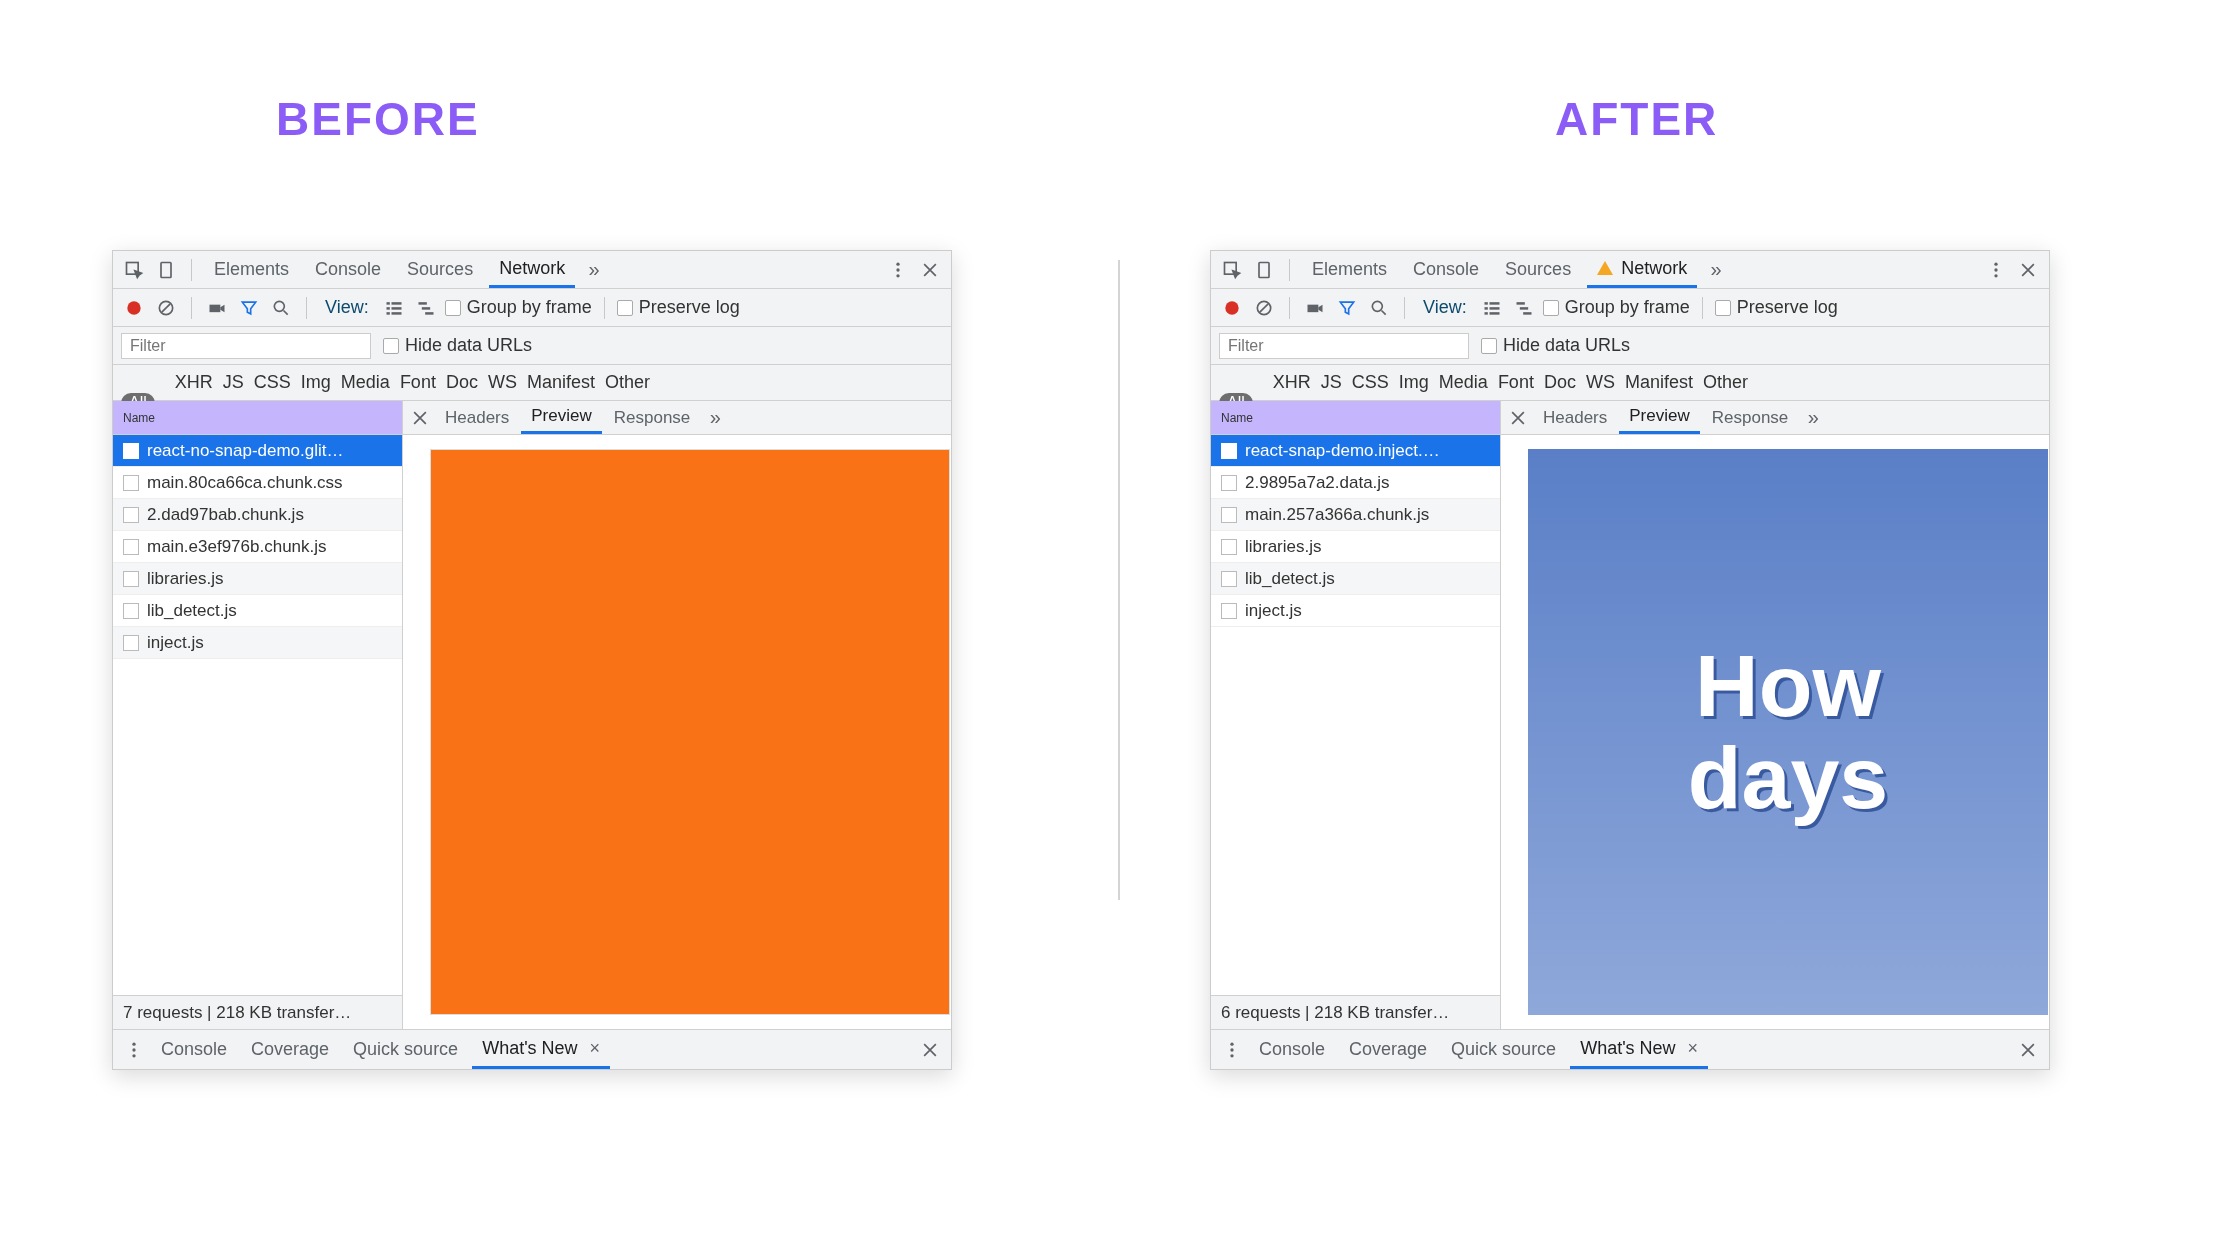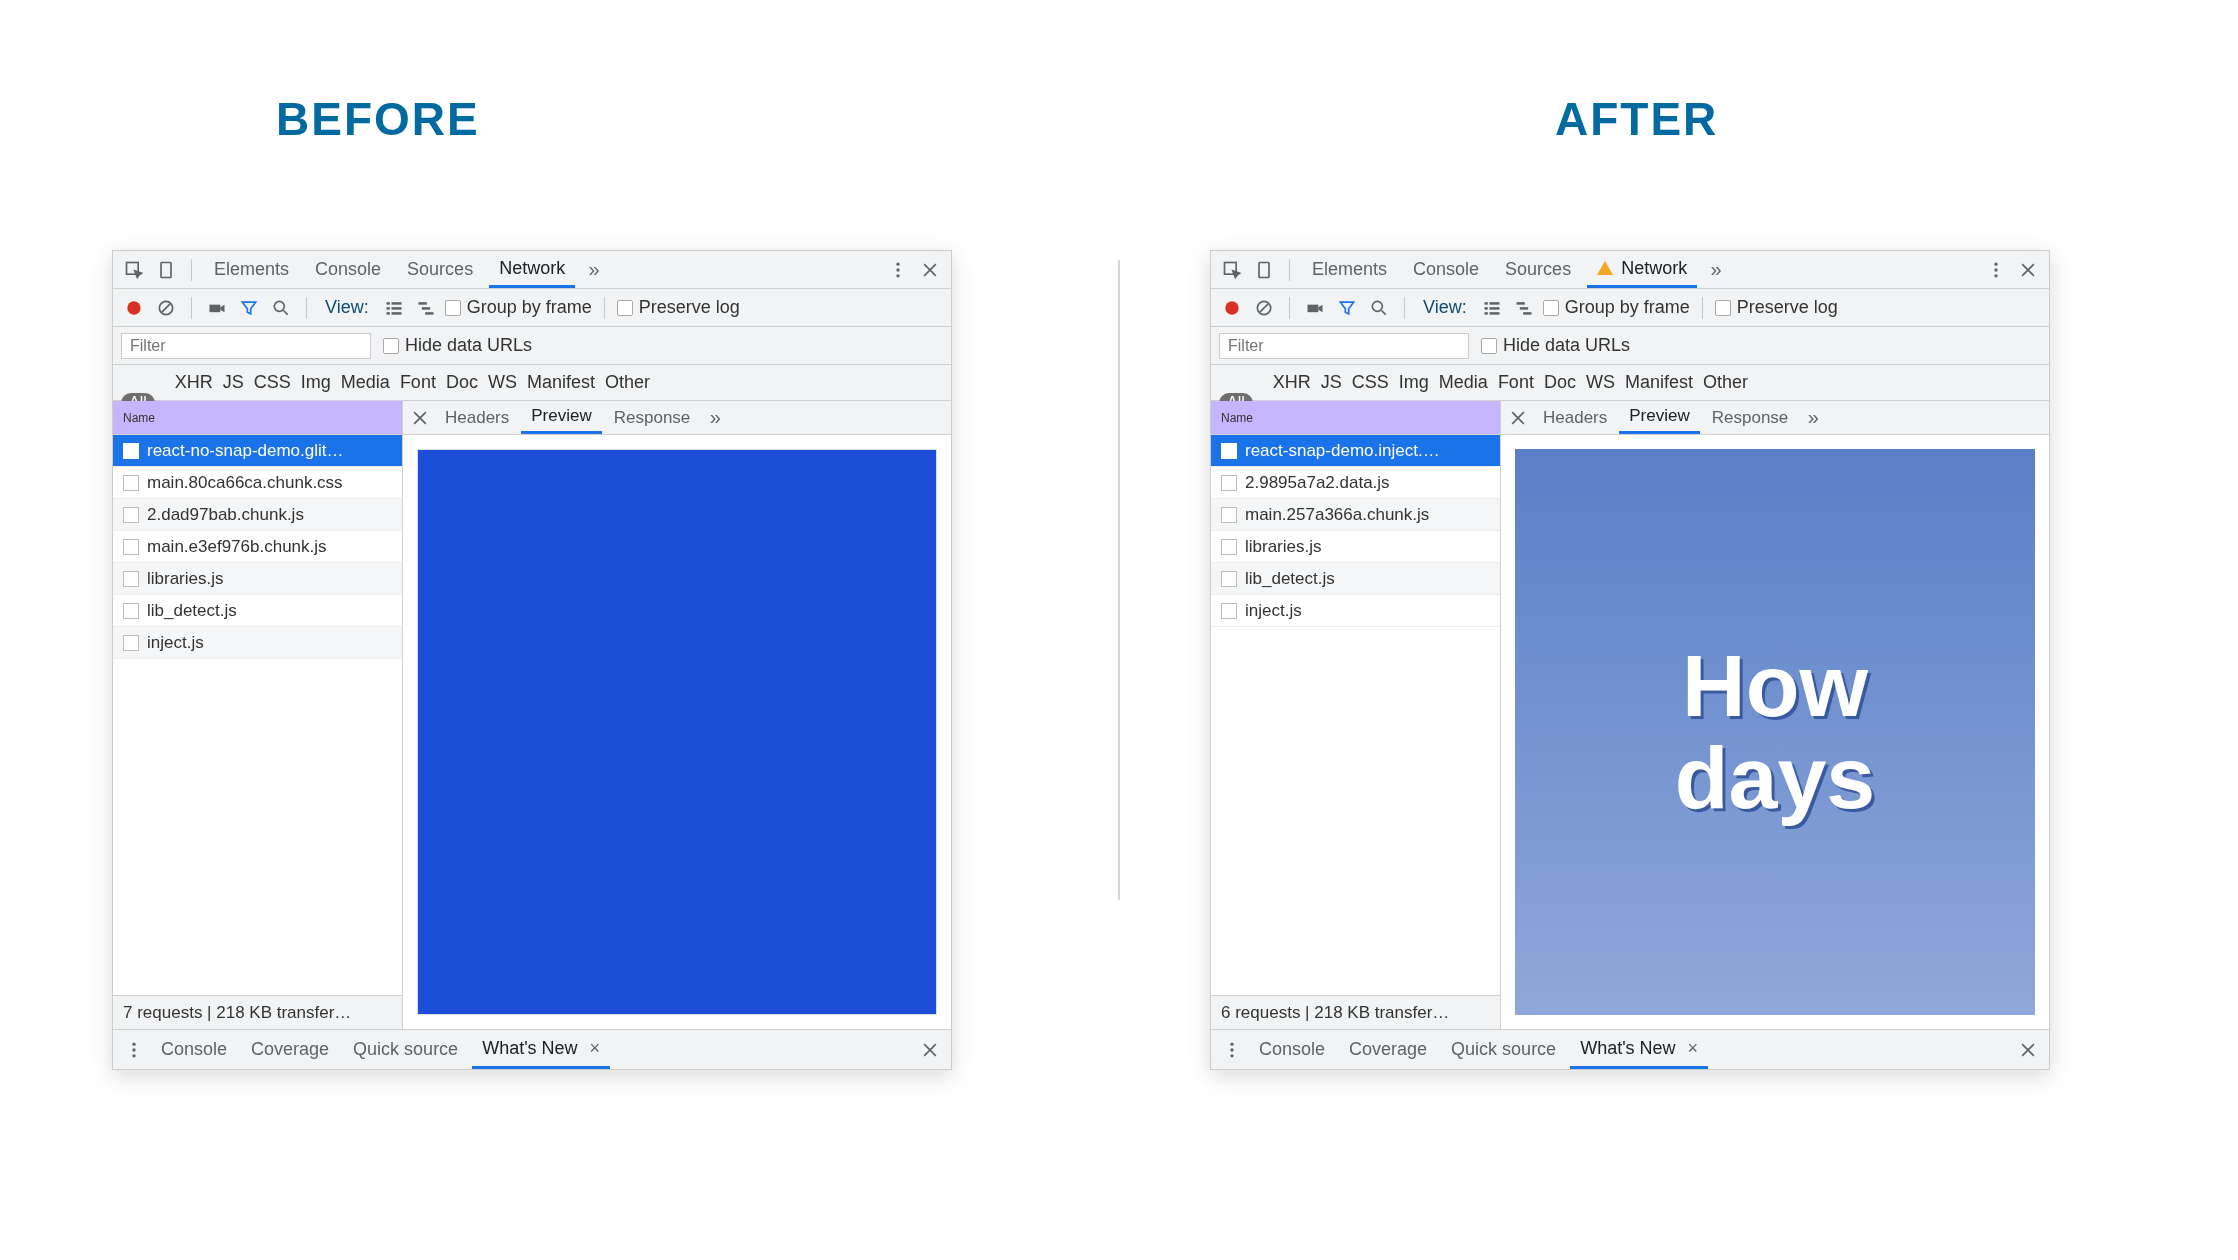--- a/index.html
+++ b/index.html
@@ -7,21 +7,21 @@
     font-family: -apple-system, BlinkMacSystemFont, "Helvetica Neue", Arial, sans-serif;
     background: #fff;
     width: 2238px;
     height: 1260px;
     position: relative;
   }
   .heading {
     position: absolute;
     font-size: 46px;
     font-weight: 700;
-    color: #0369a1;
+    color: #8b5cf6;
     letter-spacing: 2px;
     top: 92px;
   }
   .heading.before { left: 276px; }
   .heading.after  { left: 1555px; }
   .divider {
     position: absolute;
     left: 1118px;
     top: 260px;
     width: 0;
@@ -142,22 +142,22 @@
   }
   .detail-tabs {
     height:34px; display:flex; align-items:center; border-bottom:1px solid #d0d0d0;
     background:#f1f3f4; padding:0 4px; gap:2px;
   }
   .detail-tabs .tab { font-size:17px; }
   .preview-area {
     flex:1; padding: 14px; background:#fff; overflow:hidden;
   }
   .preview-frame {
-    width:100%; height:100%; border:1px solid #ddd; background:#1d4ed8;
-    display:flex; align-items:flex-end; justify-content:center;
+    width:100%; height:100%; border:1px solid #ddd; background:#f97316;
+    display:flex; align-items:flex-end; justify-content:center;margin-left:13px;
   }
   .preview-card {
     width:100%; height:100%;
     background: linear-gradient(180deg,#5a7fc7 0%, #8fa8da 100%);
     display:flex; flex-direction:column; align-items:center; justify-content:center;
     gap: 0px;
   }
   .preview-card .big {
     font-size: 88px; font-weight:700; color:#fff;
     text-shadow: 3px 3px 0 #3a5aa0;

